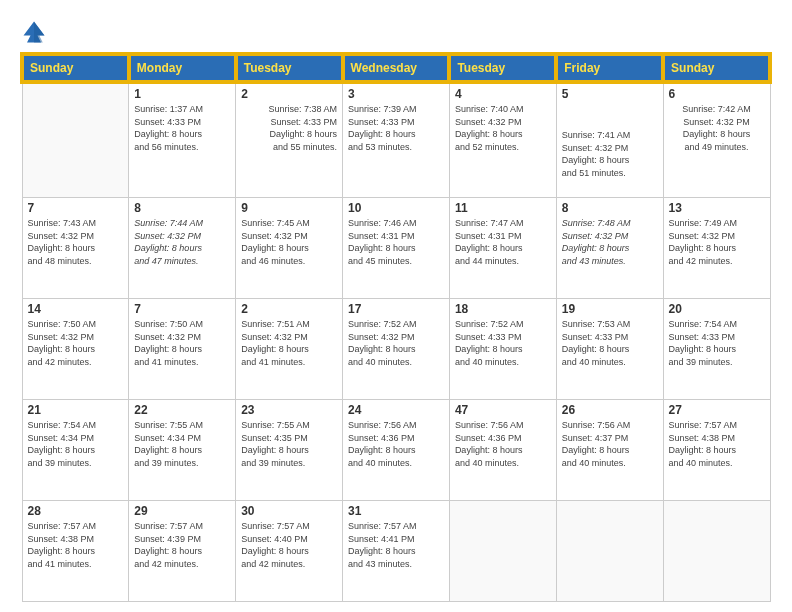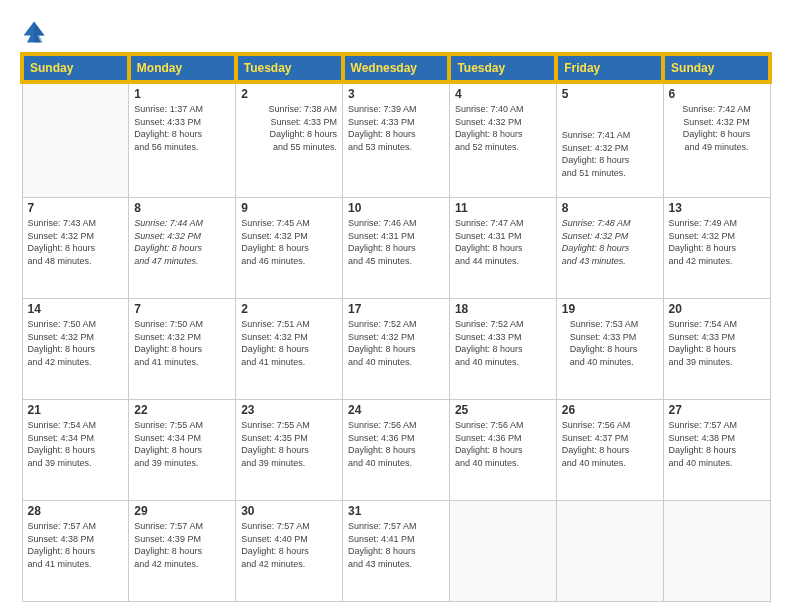--- a/index.html
+++ b/index.html
@@ -264,21 +264,21 @@
           </td>
           <td>
             <span class="day-num">18</span>
             <div class="cell-info" style="white-space: pre-line;">Sunrise: 7:52 AM
 Sunset: 4:33 PM
 Daylight: 8 hours
 and 40 minutes.</div>
           </td>
           <td>
             <span class="day-num">19</span>
-            <div class="cell-info" style="white-space: pre-line; margin-left: 8px;">Sunrise: 7:53 AM
+            <div class="cell-info" style="white-space: pre-line;">Sunrise: 7:53 AM
 Sunset: 4:33 PM
 Daylight: 8 hours
 and 40 minutes.</div>
           </td>
           <td>
             <span class="day-num">20</span>
             <div class="cell-info" style="white-space: pre-line;">Sunrise: 7:54 AM
 Sunset: 4:33 PM
 Daylight: 8 hours
 and 39 minutes.</div>
@@ -307,21 +307,21 @@
 and 39 minutes.</div>
           </td>
           <td>
             <span class="day-num">24</span>
             <div class="cell-info" style="white-space: pre-line;">Sunrise: 7:56 AM
 Sunset: 4:36 PM
 Daylight: 8 hours
 and 40 minutes.</div>
           </td>
           <td>
-            <span class="day-num">25</span>
+            <span class="day-num">47</span>
             <div class="cell-info" style="white-space: pre-line;">Sunrise: 7:56 AM
 Sunset: 4:36 PM
 Daylight: 8 hours
 and 40 minutes.</div>
           </td>
           <td>
             <span class="day-num">26</span>
             <div class="cell-info" style="white-space: pre-line;">Sunrise: 7:56 AM
 Sunset: 4:37 PM
 Daylight: 8 hours

